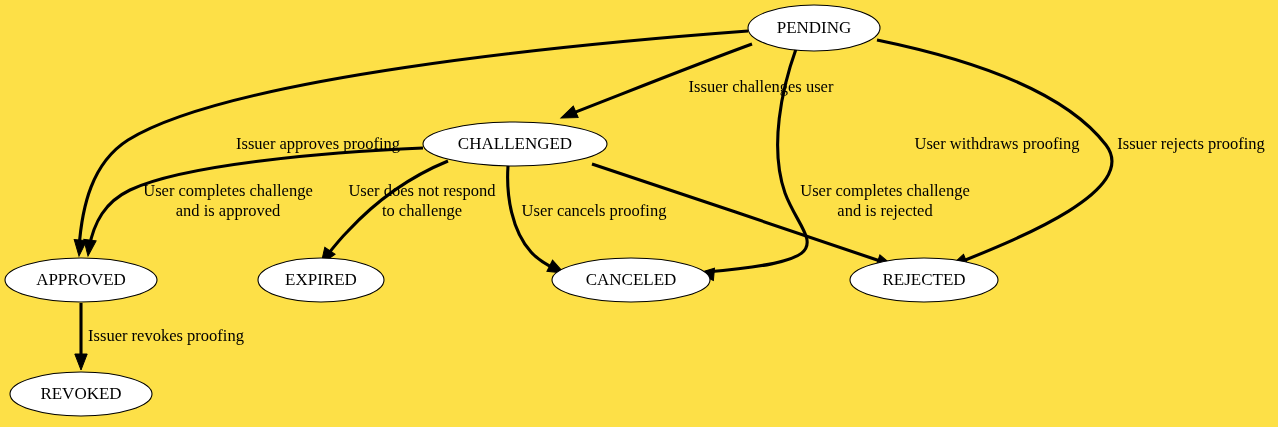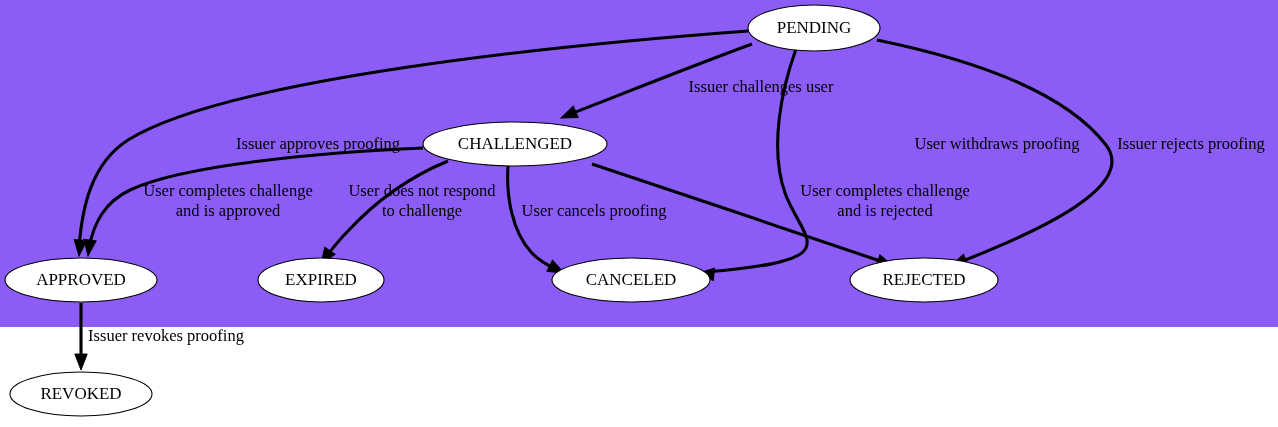--- a/index.html
+++ b/index.html
@@ -10,22 +10,22 @@
   }
   body {
     width: 1278px;
     height: 427px;
     font-family: "Liberation Serif", "DejaVu Serif", serif;
     overflow: hidden;
   }
   #diagram-root {
     position: relative;
     width: 1278px;
-    height: 327px;
-    background: #8b5cf6;
+    height: 427px;
+    background: #fde047;
   }
   svg#state-graph {
     display: block;
     width: 1278px;
     height: 427px;
   }
   .node-ellipse {
     fill: #ffffff;
     stroke: #000000;
     stroke-width: 1.1;

